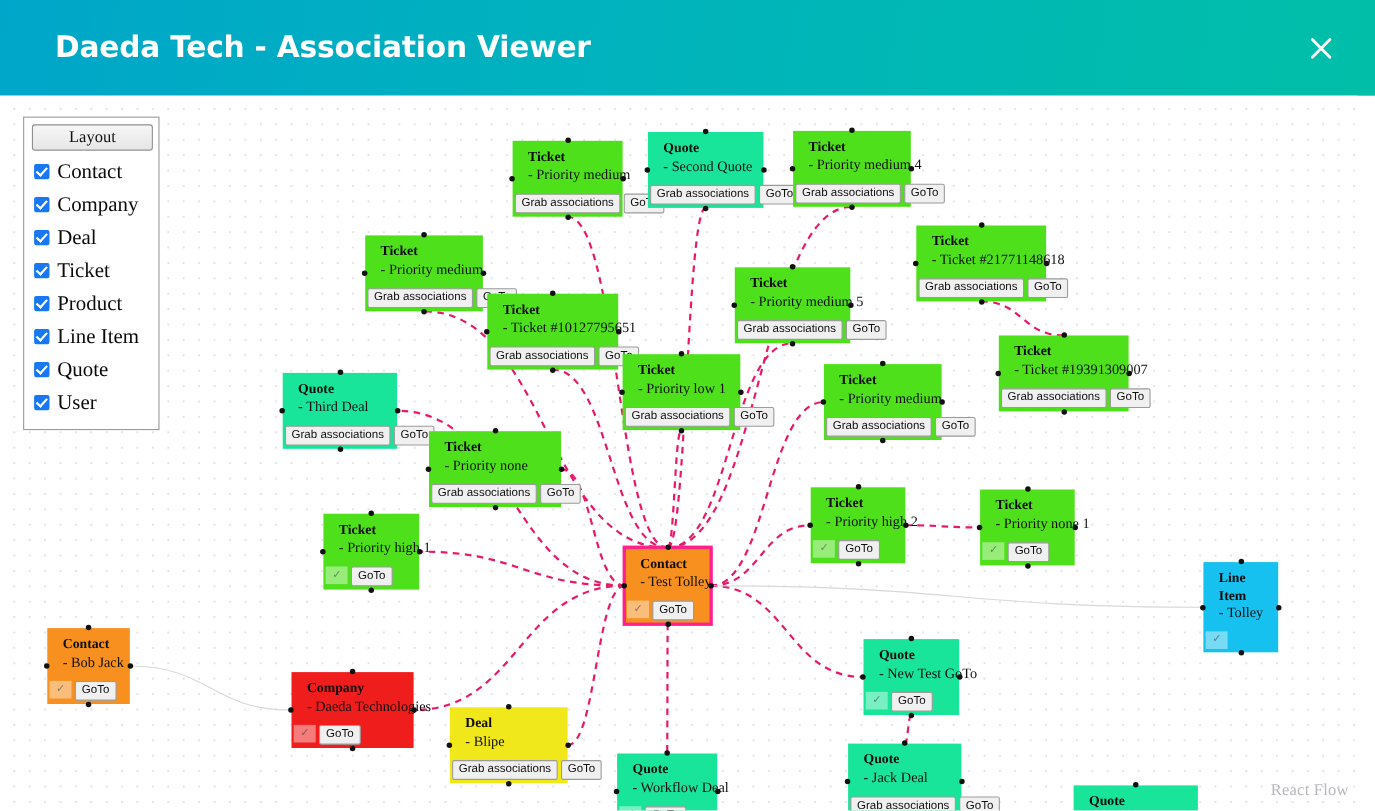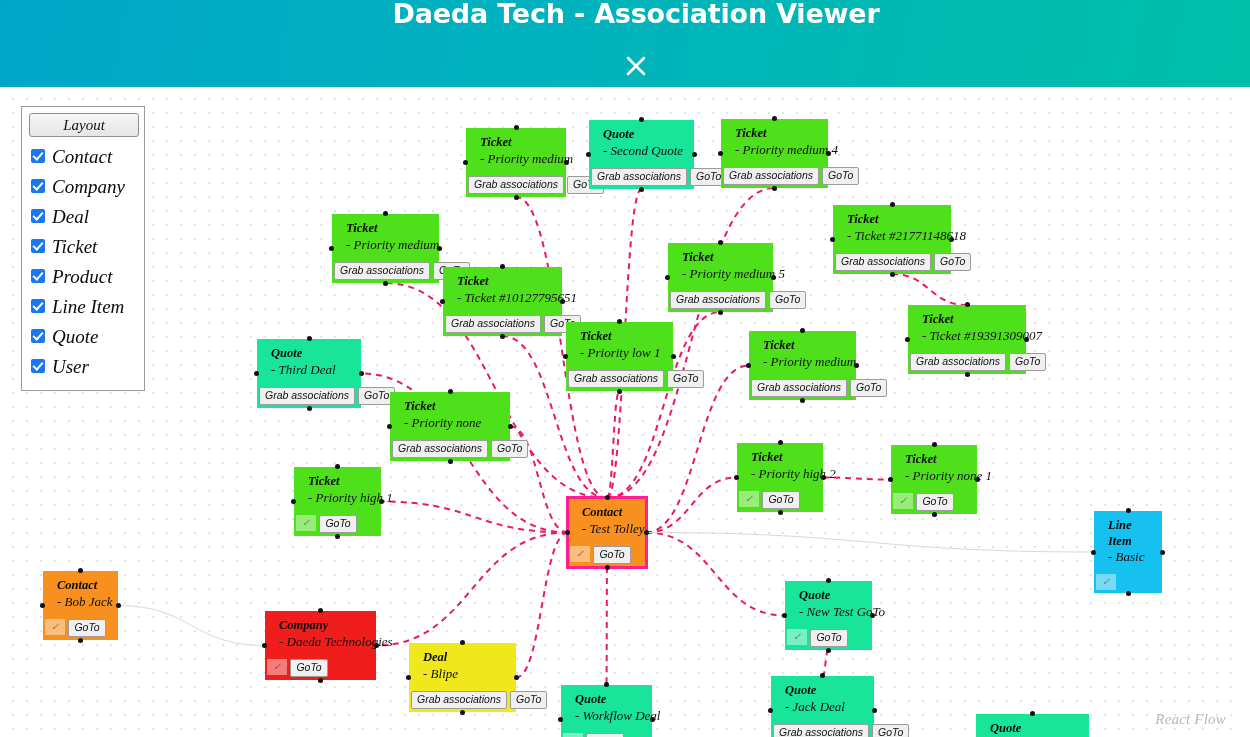--- a/index.html
+++ b/index.html
@@ -24,21 +24,20 @@
   #header {
     position: absolute;
     left: 0; top: 0;
     width: 1250px;
     height: 87px;
     background: linear-gradient(100deg, #00a6c9 0%, #00b3bd 45%, #00bfa8 100%);
     display: flex;
     align-items: center;
     justify-content: space-between;
     padding: 0 28px 0 50px;
-    flex-direction: column;
   }
   #header-title {
     color: #ffffff;
     font-size: 27px;
     font-weight: bold;
     letter-spacing: -0.2px;
     line-height: 1;
     font-family: "DejaVu Sans", sans-serif;
   }
   #close-btn {
@@ -55,21 +54,20 @@
     position: absolute;
     left: 0; top: 87px;
     width: 1234px;
     height: 650px;
     overflow: hidden;
     background-color: #ffffff;
     background-image:
       radial-gradient(circle, #e2e2e4 1px, transparent 1.1px);
     background-size: 14px 14px;
     background-position: 6px 5px;
-    font-style: italic;
   }
 
   #edge-layer {
     position: absolute;
     left: 0; top: 0;
     width: 1250px;
     height: 650px;
     pointer-events: none;
   }
 
@@ -508,21 +506,21 @@
             <div class="btn">GoTo</div>
           </div>
           <span class="handle h-top"></span>
           <span class="handle h-bottom"></span>
           <span class="handle h-left"></span>
           <span class="handle h-right"></span>
         </div>
         <div class="node" id="node-li-basic" style="left: 1094px; top: 424px; width: 68px; background: rgb(22, 193, 239);">
           <div class="node-body">
             <div class="node-title">Line Item</div>
-            <div class="node-sub">- Basic</div>
+            <div class="node-sub">- Tolley</div>
           </div>
           <div class="node-actions">
             <div class="btn-check">✓</div>
           </div>
           <span class="handle h-top"></span>
           <span class="handle h-bottom"></span>
           <span class="handle h-left"></span>
           <span class="handle h-right"></span>
         </div>
         <div class="node" id="node-c-bob" style="left: 43px; top: 484px; width: 75px; background: rgb(247, 144, 30);">

